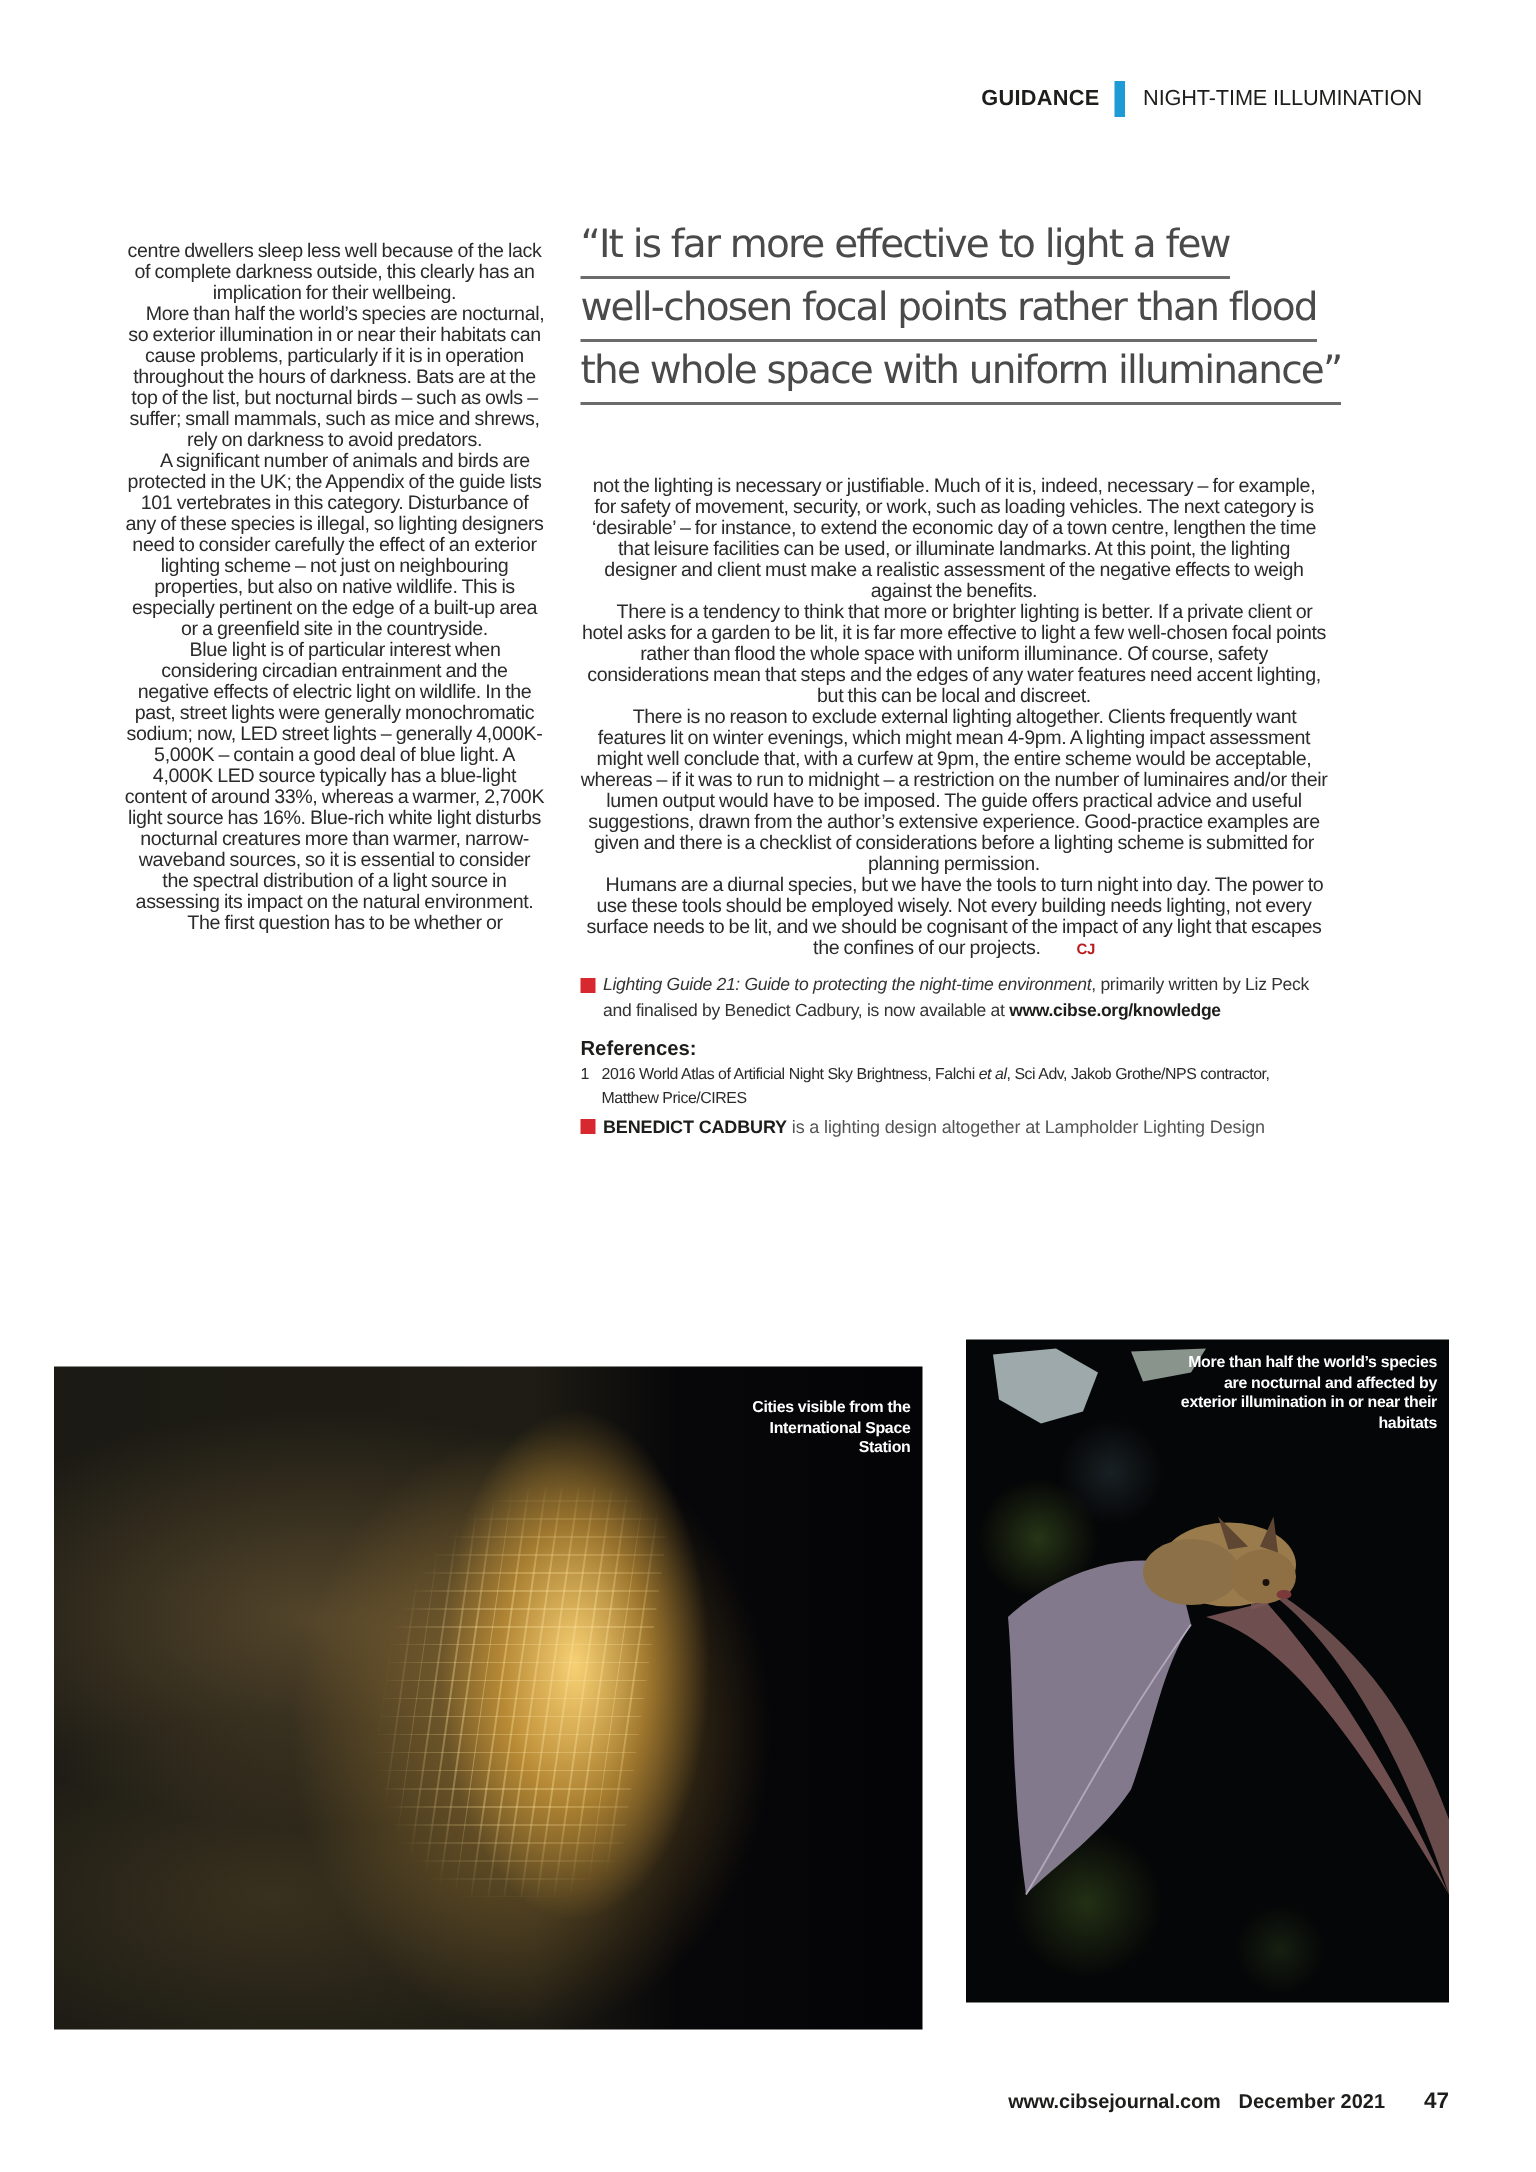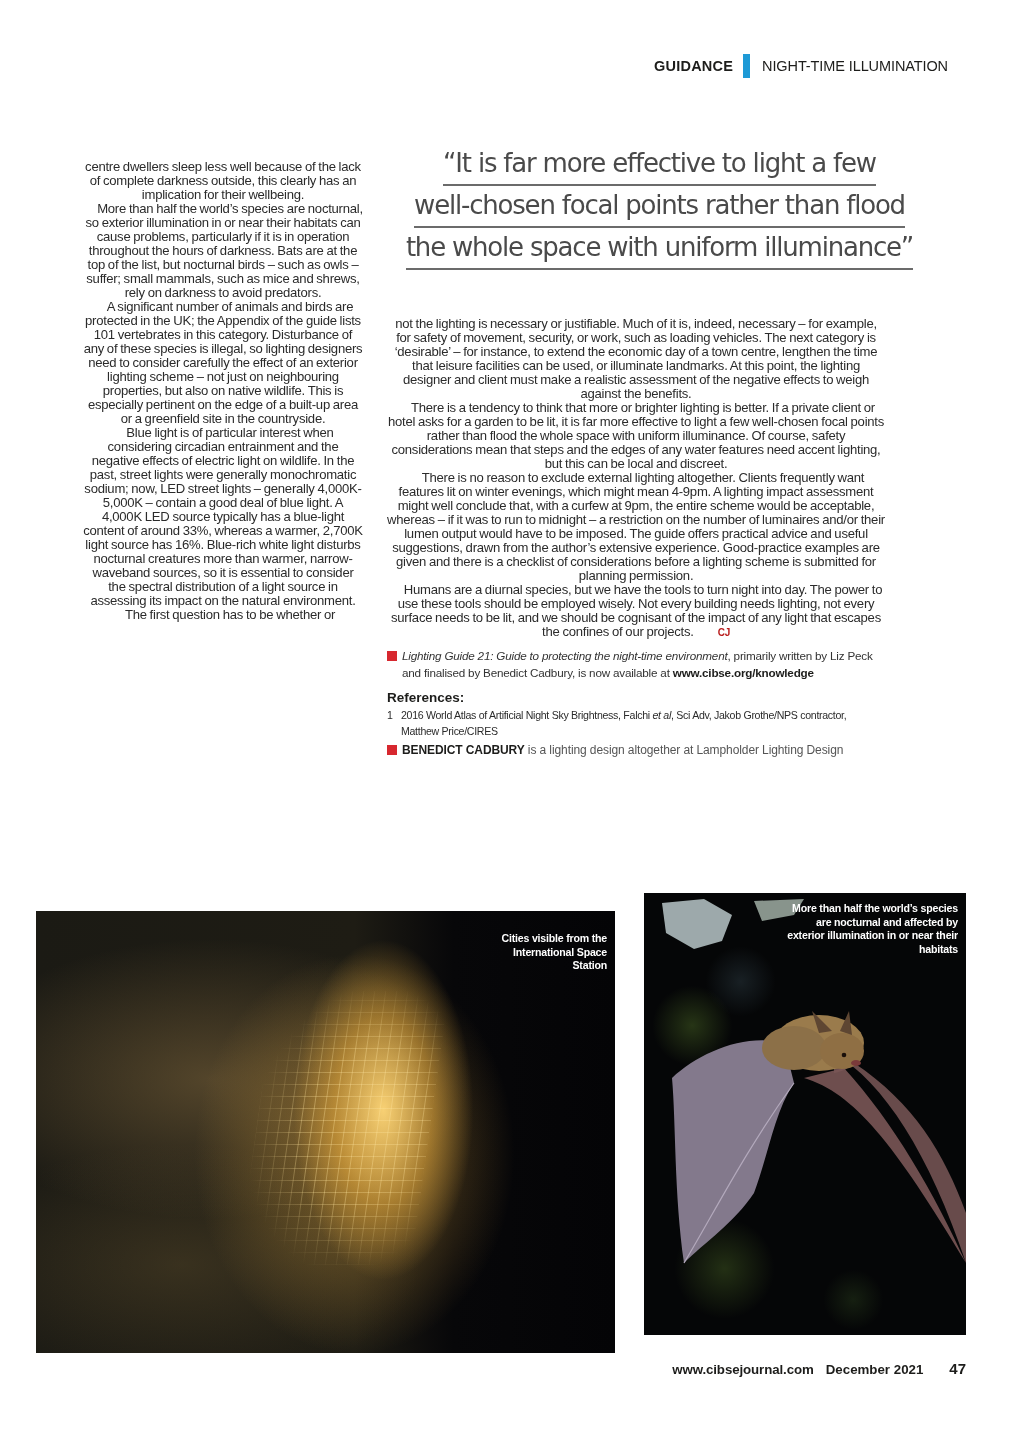--- a/index.html
+++ b/index.html
@@ -16,21 +16,21 @@
   .col-left { position: absolute; left: 83px; top: 160px; width: 280px; }
   .col-right { position: absolute; left: 387px; top: 317px; width: 498px; }
   .body-text p {
     font-size: 13.1px; line-height: 14px; color: #2b2b2b;
     letter-spacing: -0.25px; word-spacing: -0.5px; text-align: center;
   }
   .body-text p.indent { text-indent: 14px; }
   .cj-mark { color: #b91c1c; font-weight: bold; margin-left: 24px; font-size: 10px; }
 
   
-  .pullquote { position: absolute; left: 387px; top: 146px; width: 545px; text-align: center; }
+  .pullquote { position: absolute; left: 387px; top: 146px; width: 545px; }
   .pullquote .ql {
     font-family: "DejaVu Sans", sans-serif; font-size: 26px; color: #4a4a4a;
     letter-spacing: -1.2px; line-height: 34px; padding-bottom: 4px;
     border-bottom: 2px solid #6b6b6b; display: inline-block; margin-bottom: 2px;
     white-space: nowrap;
   }
 
   
   .note-block { margin-top: 7px; }
   .note { font-size: 11.7px; line-height: 17px; color: #333; padding-left: 15px; position: relative; letter-spacing: -0.2px; }
@@ -73,21 +73,21 @@
   }
   .bat svg { position: absolute; left: 0; top: 0; }
   .caption {
     position: absolute; color: #ffffff; font-weight: bold; font-size: 10.6px; line-height: 13.5px;
     text-align: right; letter-spacing: -0.2px;
   }
   .photo-city .caption { right: 8px; top: 9px; width: 130px; margin-top: 12px; }
   .photo-bat .caption { right: 8px; top: 9px; width: 180px; }
 
   
-  .folio { position: absolute; right: 58px; top: 1360px; display: flex; align-items: baseline; font-size: 13.3px; color: #1d1d1b; }
+  .folio { position: absolute; right: 58px; top: 1392px; display: flex; align-items: baseline; font-size: 13.3px; color: #1d1d1b; }
   .folio .url { font-weight: bold; letter-spacing: -0.1px; }
   .folio .date { font-weight: bold; margin-left: 12px; }
   .folio .page { font-weight: bold; font-size: 15px; margin-left: 26px; }
 </style>
 </head>
 <body>
 
 <div class="running-head">
   <span class="section">GUIDANCE</span>
   <span class="bar"></span>

